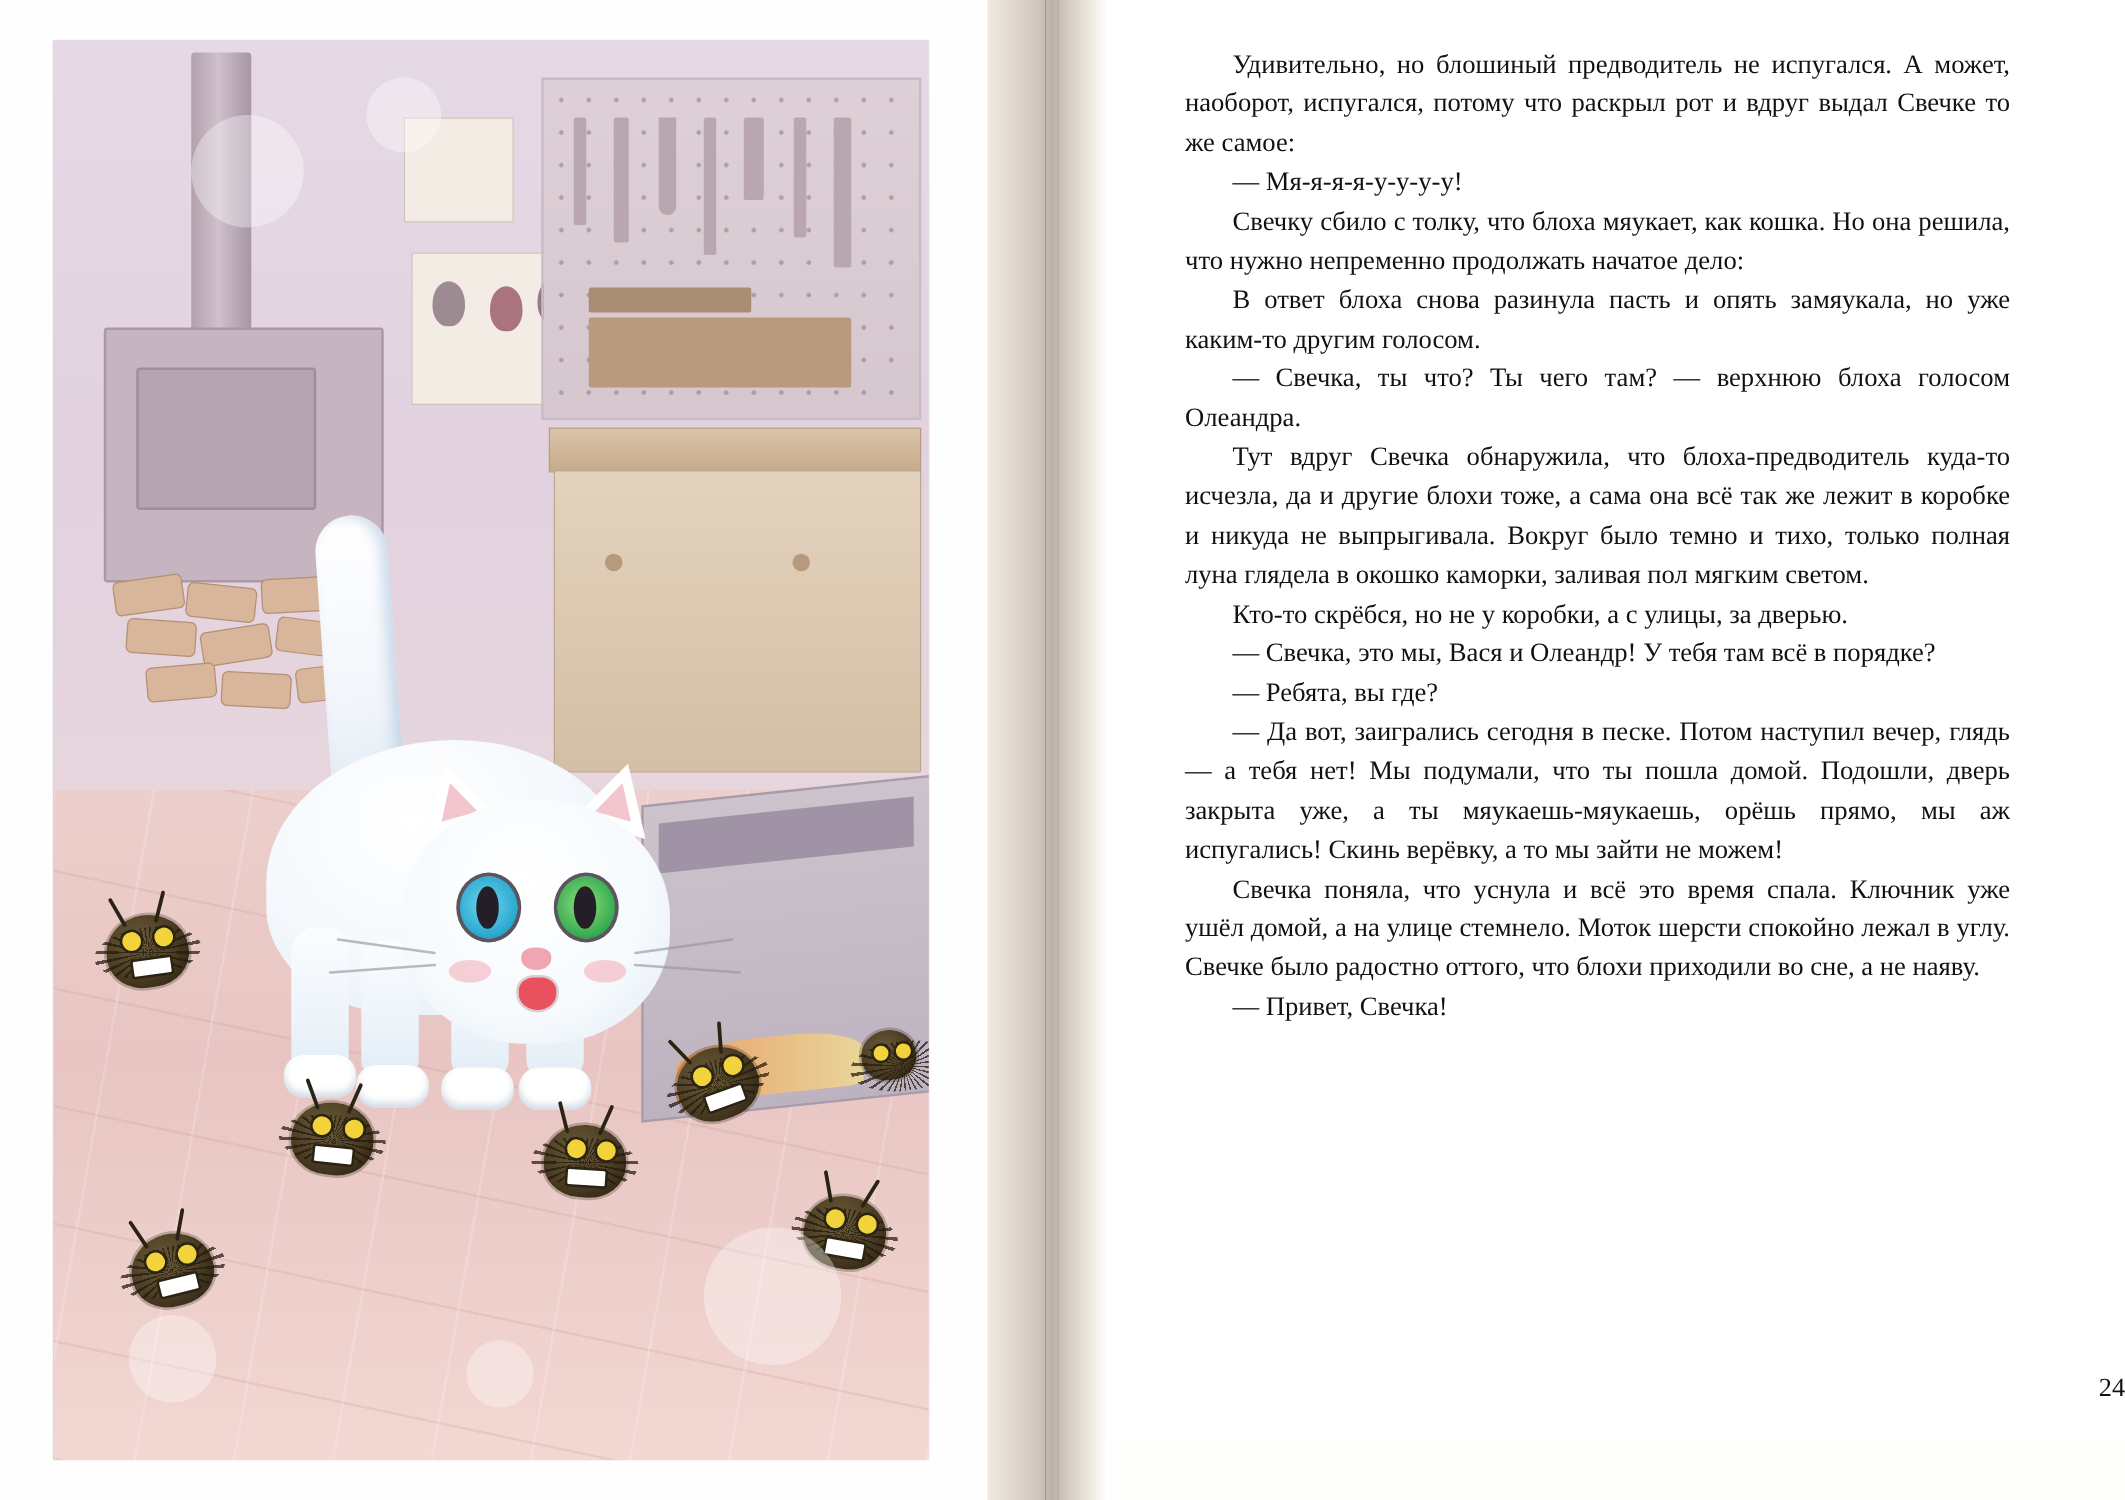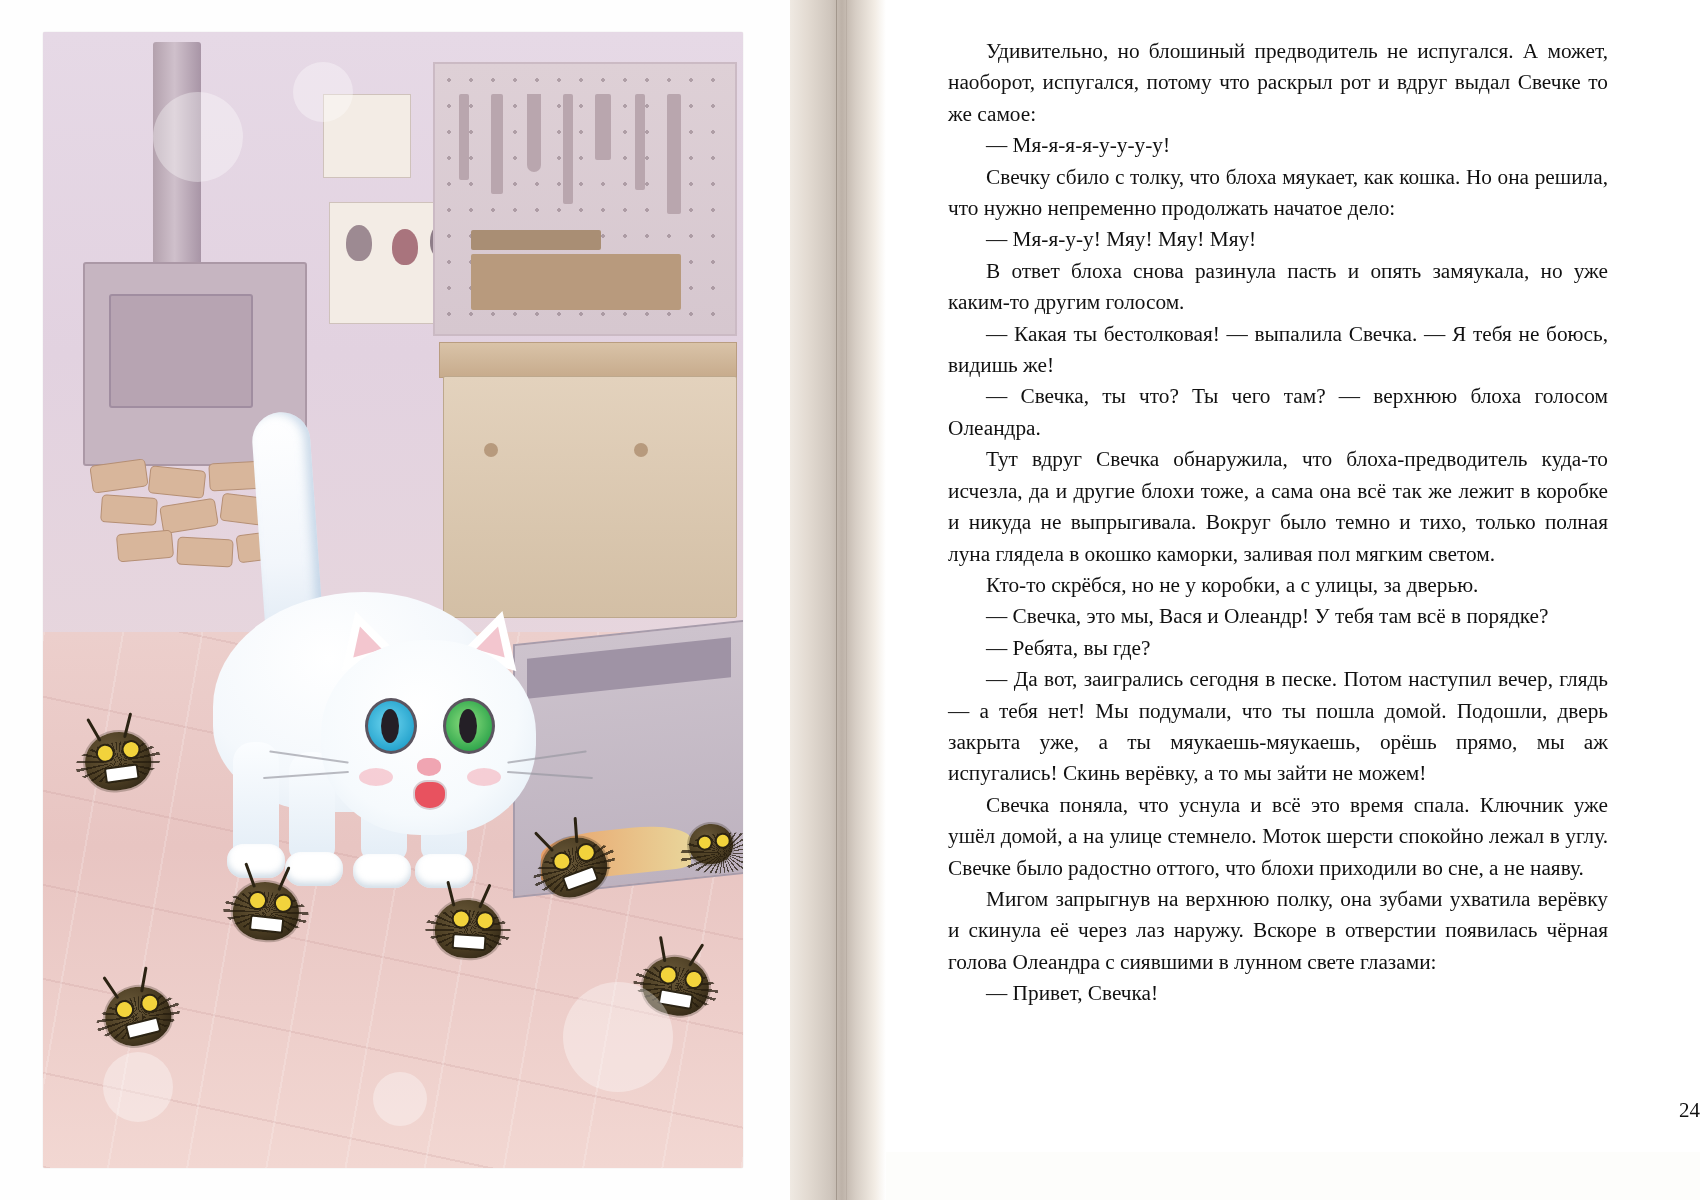--- a/index.html
+++ b/index.html
@@ -462,31 +462,28 @@
   <div class="gutter">
     <div class="gutter-line" style="left:46px;"></div>
     <div class="gutter-line" style="left:56px; opacity:.35;"></div>
   </div>
 
   <div class="page-right">
     <div class="text-col">
       <p>Удивительно, но блошиный предводитель не испугался. А может, наоборот, испугался, потому что раскрыл рот и вдруг выдал Свечке то же самое:</p>
       <p>— Мя-я-я-я-у-у-у-у!</p>
       <p>Свечку сбило с толку, что блоха мяукает, как кошка. Но она решила, что нужно непременно продолжать начатое дело:</p>
-      <p>— Мя-я-у-у! Мяу! Мяу! Мяу!</p>
       <p>В ответ блоха снова разинула пасть и опять замяукала, но уже каким-то другим голосом.</p>
-      <p>— Какая ты бестолковая! — выпалила Свечка. — Я тебя не боюсь, видишь же!</p>
       <p>— Свечка, ты что? Ты чего там? — верхнюю блоха голосом Олеандра.</p>
       <p>Тут вдруг Свечка обнаружила, что блоха-предводитель куда-то исчезла, да и другие блохи тоже, а сама она всё так же лежит в коробке и никуда не выпрыгивала. Вокруг было темно и тихо, только полная луна глядела в окошко каморки, заливая пол мягким светом.</p>
       <p>Кто-то скрёбся, но не у коробки, а с улицы, за дверью.</p>
       <p>— Свечка, это мы, Вася и Олеандр! У тебя там всё в порядке?</p>
       <p>— Ребята, вы где?</p>
       <p>— Да вот, заигрались сегодня в песке. Потом наступил вечер, глядь — а тебя нет! Мы подумали, что ты пошла домой. Подошли, дверь закрыта уже, а ты мяукаешь-мяукаешь, орёшь прямо, мы аж испугались! Скинь верёвку, а то мы зайти не можем!</p>
       <p>Свечка поняла, что уснула и всё это время спала. Ключник уже ушёл домой, а на улице стемнело. Моток шерсти спокойно лежал в углу. Свечке было радостно оттого, что блохи приходили во сне, а не наяву.</p>
-      <p>Мигом запрыгнув на верхнюю полку, она зубами ухватила верёвку и скинула её через лаз наружу. Вскоре в отверстии появилась чёрная голова Олеандра с сиявшими в лунном свете глазами:</p>
       <p>— Привет, Свечка!</p>
     </div>
     <div class="page-number">
       <span>24</span>
     </div>
   </div>
 
 </div>
 
 </body></html>

